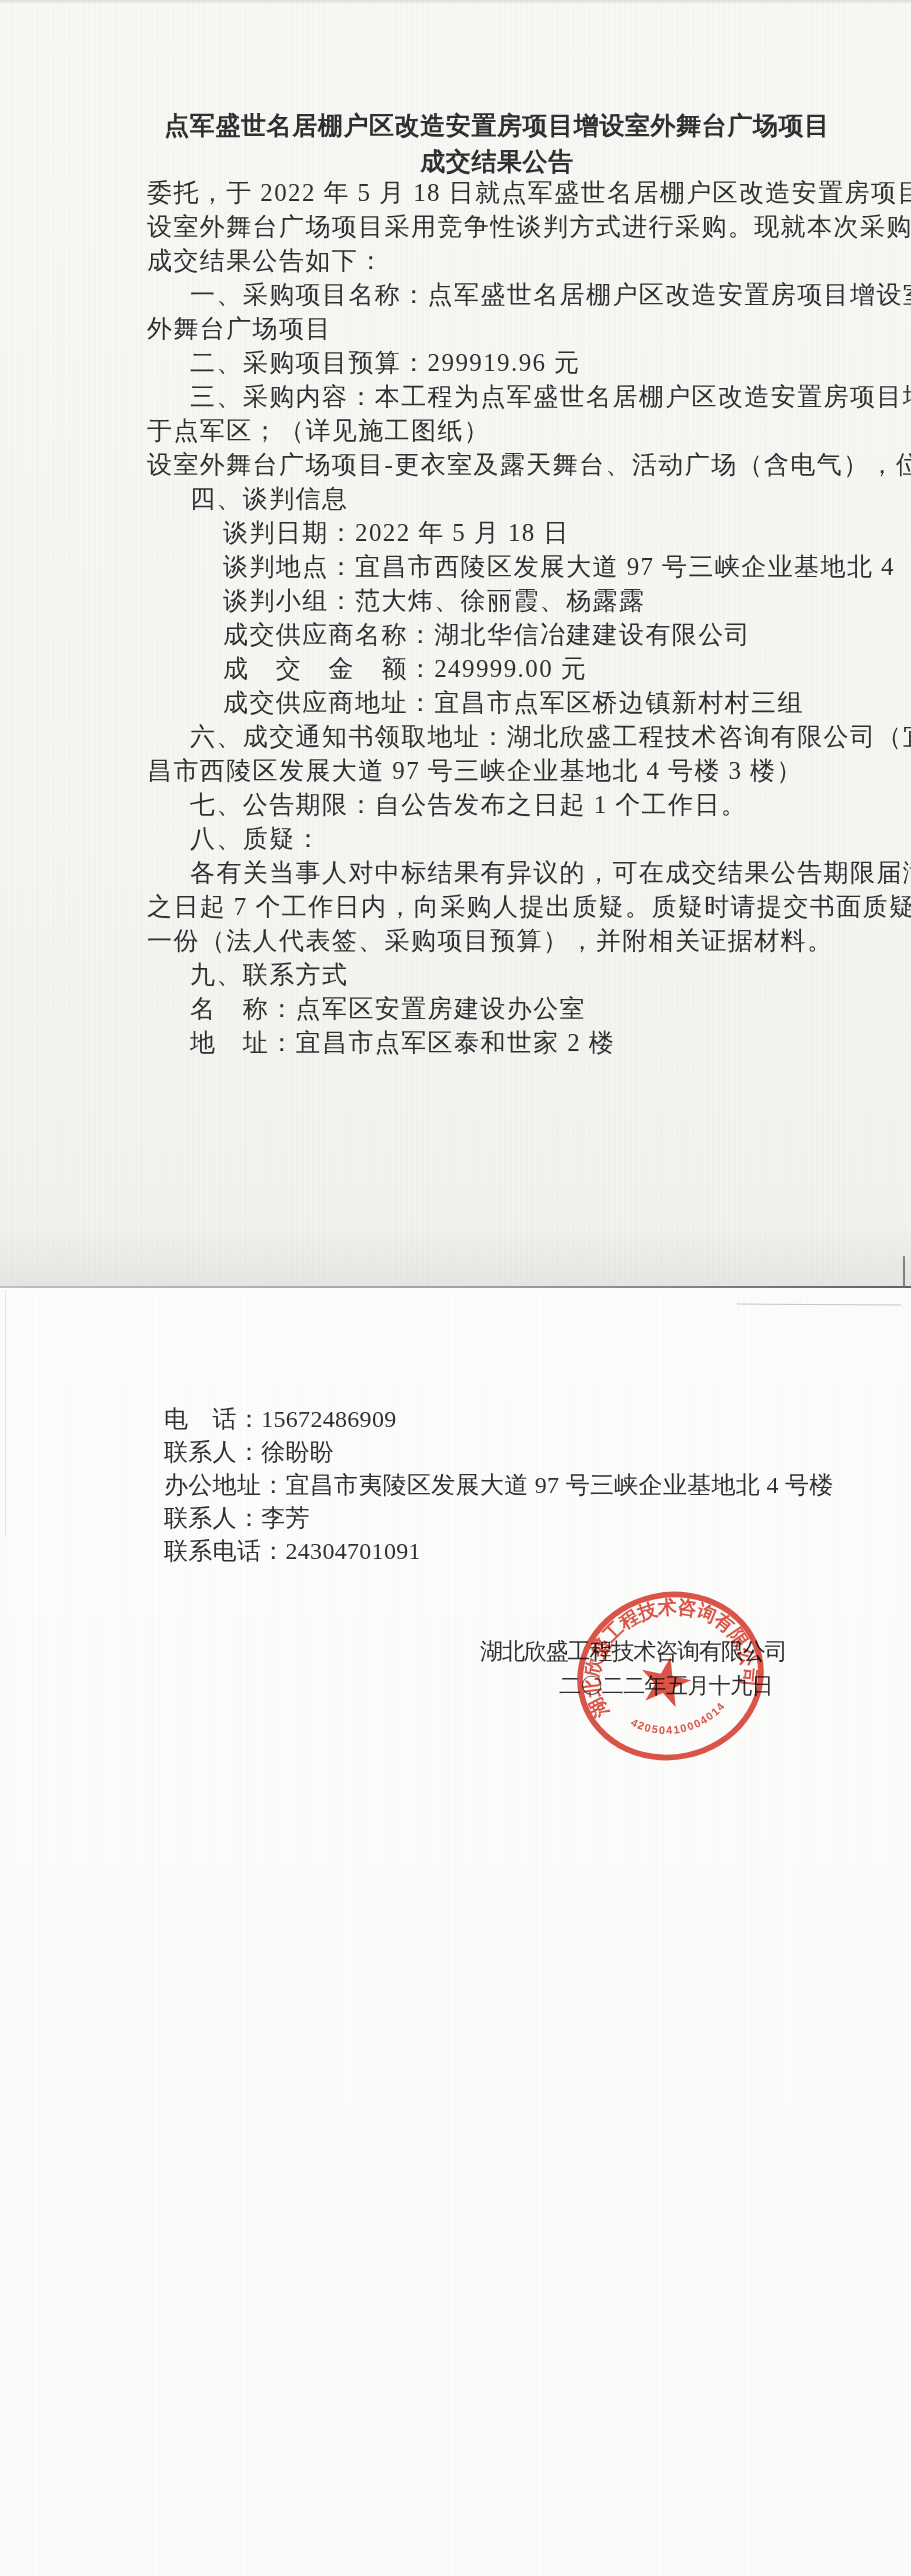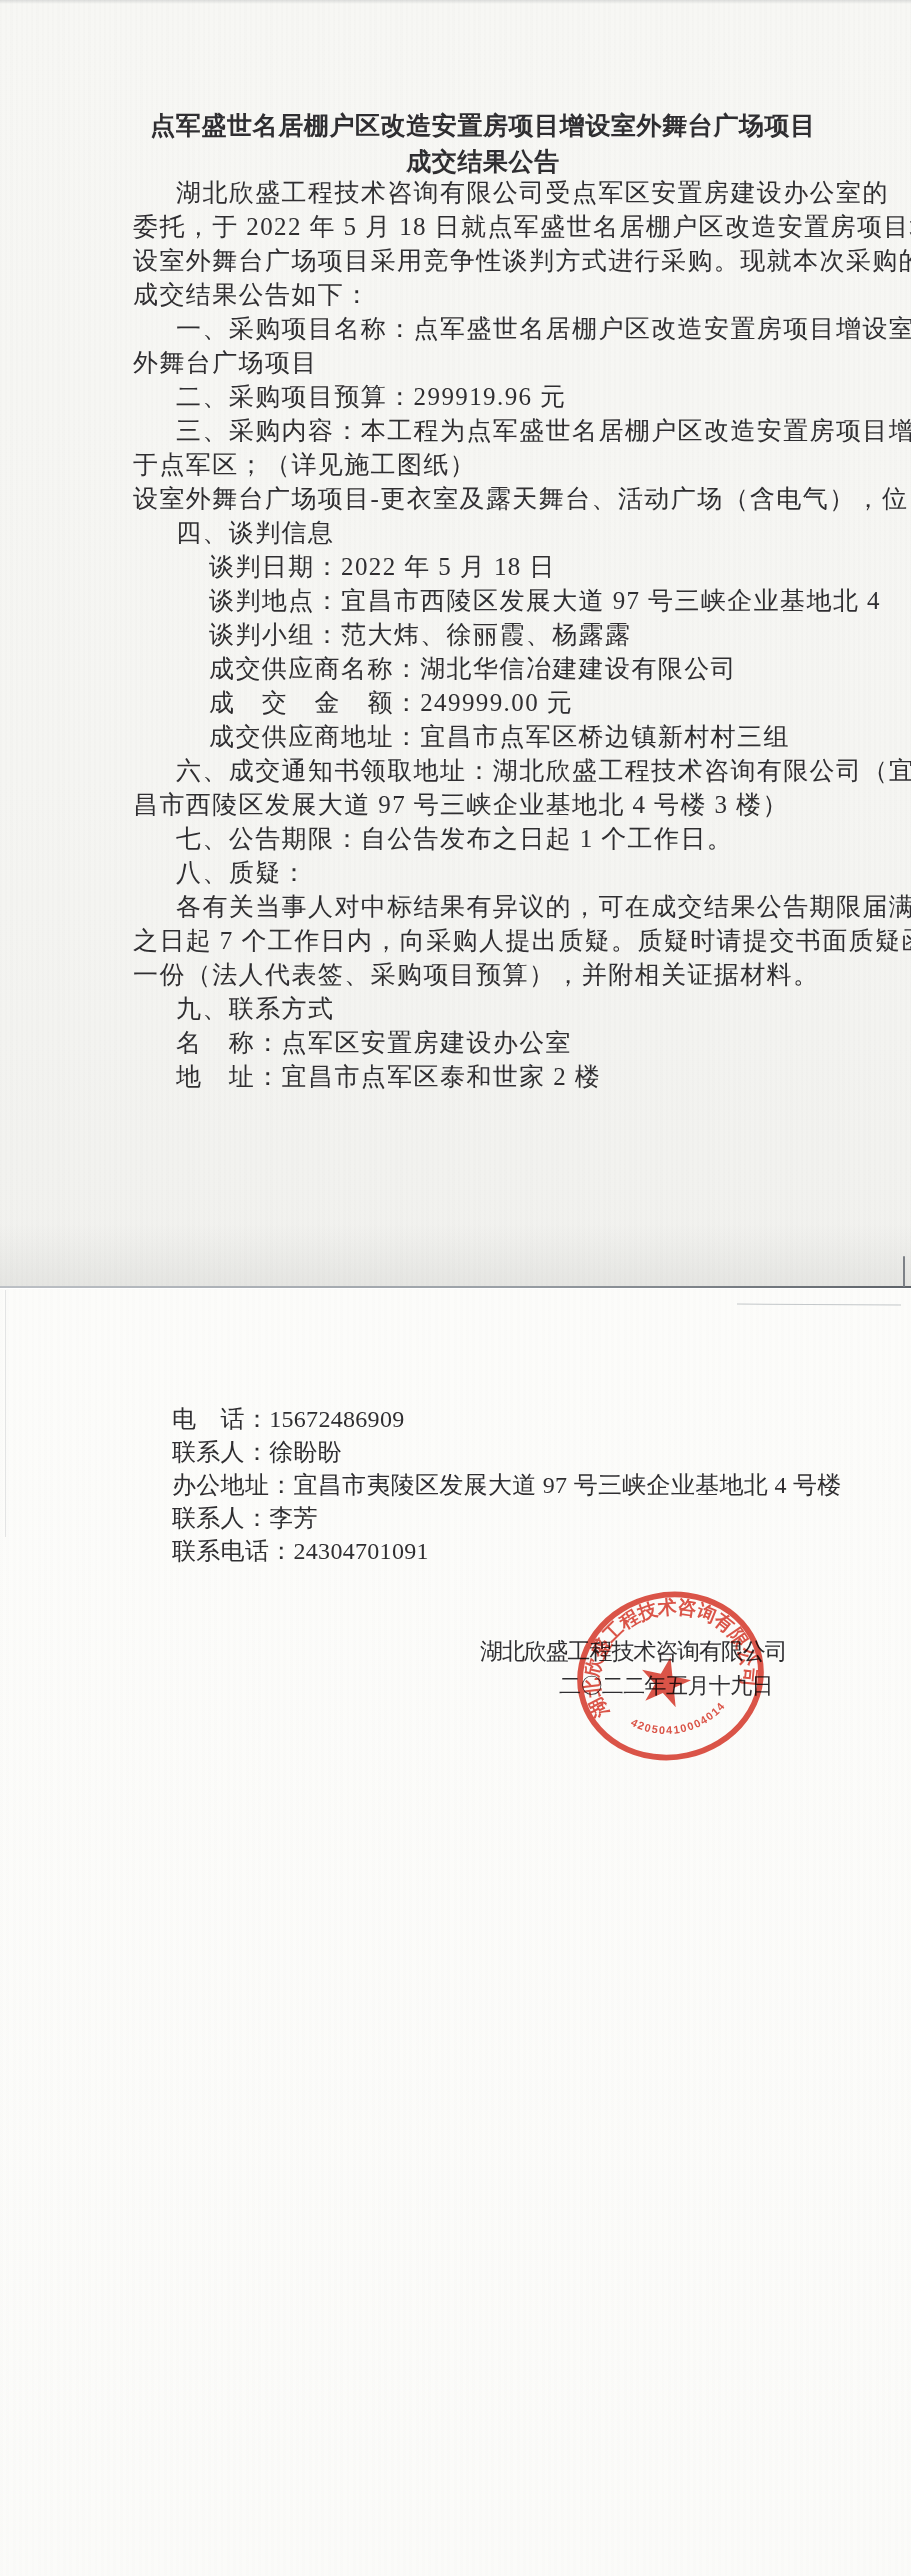--- a/index.html
+++ b/index.html
@@ -36,30 +36,30 @@
   .corner-shadow {
     position:absolute; left:903px; top:1256px; width:2.3px; height:31px;
     background:#7d8187; border-radius:1.7px;
   }
   .page2-edge {
     position:absolute; left:5.2px; top:1290px; width:1.1px; height:247px;
     background:rgba(140,145,152,0.22);
   }
 
   
-  .doc-block { position:absolute; left:133px; width:700px; color:#2f2e31; }
+  .doc-block { position:absolute; left:147px; width:700px; color:#2f2e31; }
   .doc-title { top:108px; font-size:25px; font-weight:bold; letter-spacing:0.6px;
                text-align:center; line-height:36px; }
   .doc-body  { top:176px; font-size:25px; line-height:34px; letter-spacing:1.4px; }
   .doc-body .line { white-space:nowrap; }
   .i0 { text-indent:0; }
   .i2 { text-indent:43px; }
   .i4 { text-indent:76px; }
 
-  .p2-block { position:absolute; left:172px; top:1403px; width:688px;
+  .p2-block { position:absolute; left:164px; top:1403px; width:688px;
               color:#2f2e31; font-size:24px; line-height:33px; letter-spacing:0.3px; }
   .p2-block .line { white-space:nowrap; }
 
   .sig-company { position:absolute; left:480px; top:1636px; color:#2f2e31;
                  font-size:23px; letter-spacing:-1.1px; white-space:nowrap; }
   .sig-date    { position:absolute; left:559px; top:1671px; color:#2f2e31;
                  font-size:22px; letter-spacing:-0.6px; white-space:nowrap; }
 
   
   .seal { position:absolute; left:567px; top:1584px; width:207px; height:184px;
@@ -79,21 +79,20 @@
 <div class="split-echo"></div>
 <div class="corner-shadow"></div>
 <div class="page2-edge"></div>
 
 <div class="doc-block doc-title">
   <div class="line">点军盛世名居棚户区改造安置房项目增设室外舞台广场项目</div>
   <div class="line">成交结果公告</div>
 </div>
 
 <div class="doc-block doc-body">
-  <div class="line i2">湖北欣盛工程技术咨询有限公司受点军区安置房建设办公室的</div>
   <div class="line i0">委托，于 2022 年 5 月 18 日就点军盛世名居棚户区改造安置房项目增</div>
   <div class="line i0">设室外舞台广场项目采用竞争性谈判方式进行采购。现就本次采购的</div>
   <div class="line i0">成交结果公告如下：</div>
   <div class="line i2">一、采购项目名称：点军盛世名居棚户区改造安置房项目增设室</div>
   <div class="line i0">外舞台广场项目</div>
   <div class="line i2">二、采购项目预算：299919.96 元</div>
   <div class="line i2">三、采购内容：本工程为点军盛世名居棚户区改造安置房项目增</div>
   <div class="line i0">于点军区；（详见施工图纸）</div>
   <div class="line i0">设室外舞台广场项目-更衣室及露天舞台、活动广场（含电气），位</div>
   <div class="line i2">四、谈判信息</div>

